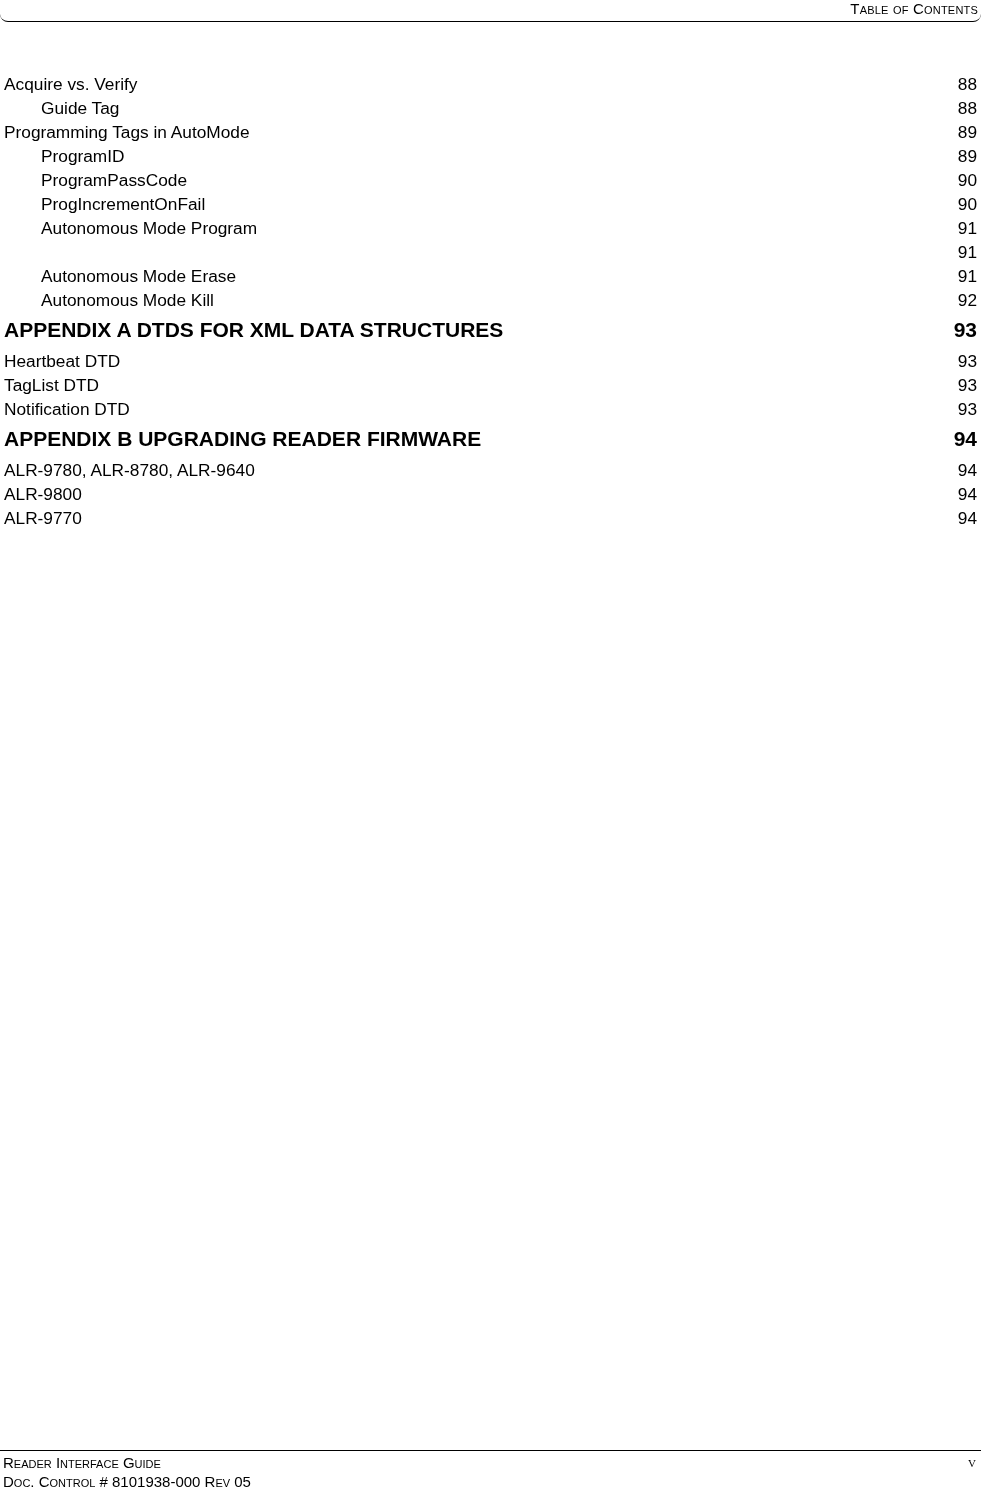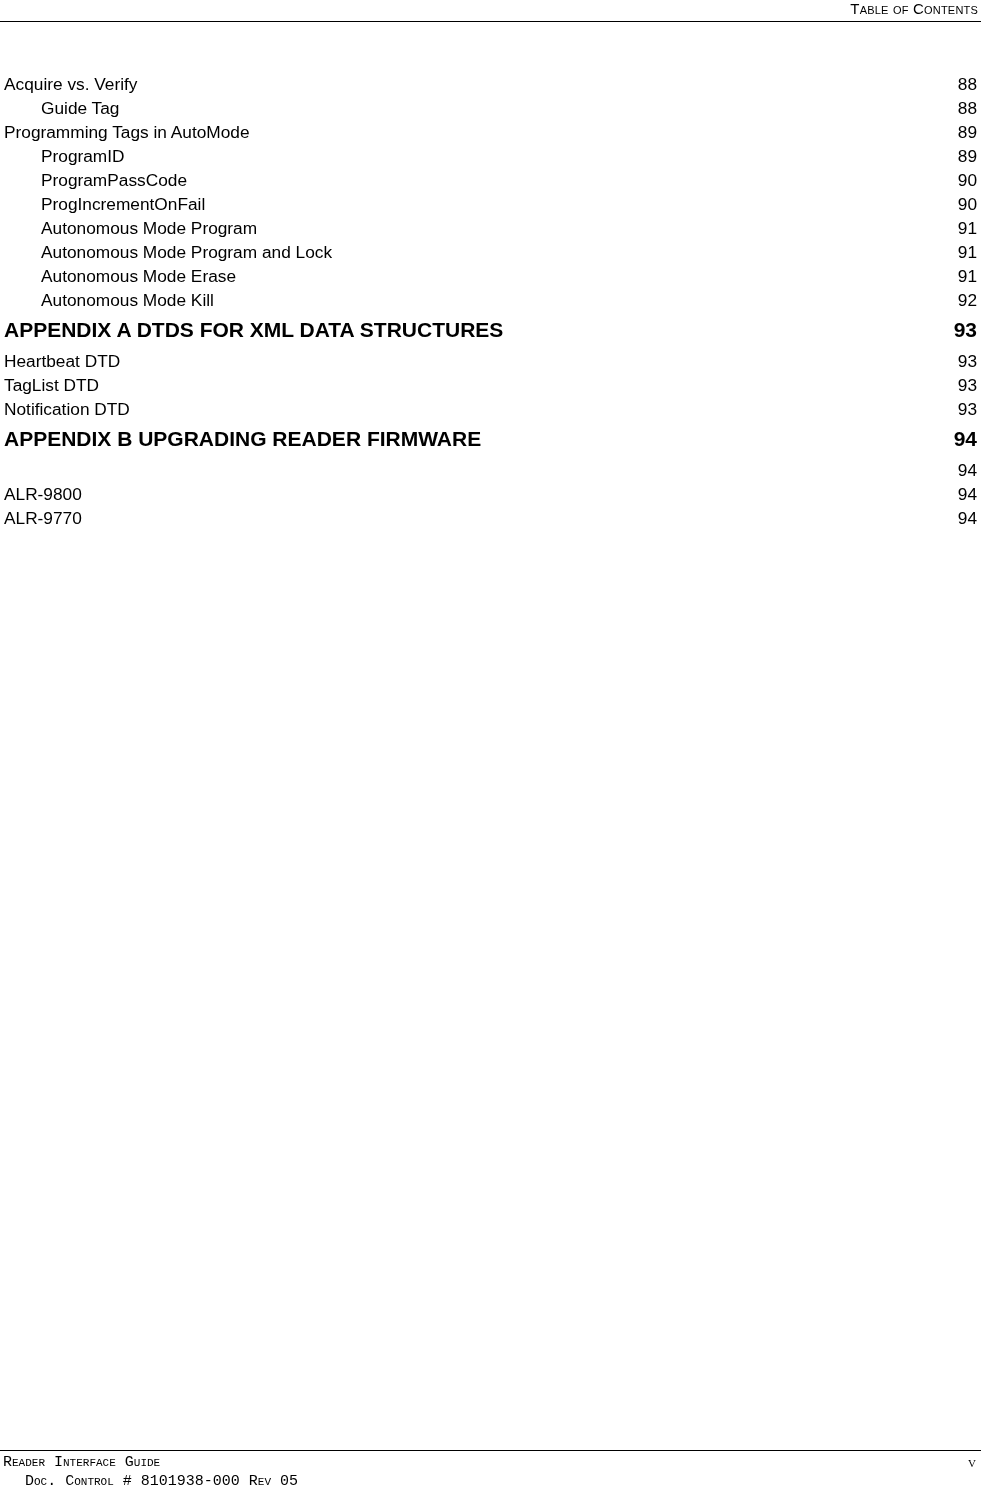--- a/index.html
+++ b/index.html
@@ -3,20 +3,21 @@
 <meta charset="utf-8">
 <style>
   html, body { margin: 0; padding: 0; background: #ffffff; }
   body {
     width: 981px; height: 1492px; position: relative; overflow: hidden;
     font-family: "Liberation Sans", sans-serif; color: #000;
   }
   .header {
     position: absolute; left: 0; top: 0; width: 981px; height: 21px;
     border-bottom: 1px solid #000;
+    border-radius: 8px;
   }
   .header-title {
     position: absolute; right: 3px; top: 0px;
     font-size: 15px; line-height: 18px; font-variant: small-caps; letter-spacing: 0.2px;
   }
   .toc {
     position: absolute; left: 4px; top: 72px; width: 973px;
   }
   .toc-row {
     display: flex; align-items: baseline; white-space: nowrap; overflow: hidden;
@@ -36,24 +37,24 @@
     letter-spacing: 0.45px; position: absolute; left: 0; top: 0;
   }
   .toc-row.appendix .toc-leader::after { letter-spacing: 0.2px; }
   .toc-page { flex: 0 0 auto; padding-left: 1px; text-align: center; }
 
   .footer {
     position: absolute; left: 0; top: 1450px; width: 981px; height: 42px;
     border-top: 1px solid #000;
   }
   .footer-line {
-    position: absolute; left: 3px; font-size: 15px; line-height: 18px; font-variant: small-caps; font-family: Liberation Mono, monospace;
+    position: absolute; left: 3px; font-size: 15px; line-height: 18px; font-variant: small-caps;
   }
   .footer-line.l1 { top: 3px; }
-  .footer-line.l2 { top: 22px; margin-left: 22px; }
+  .footer-line.l2 { top: 22px; }
   .footer-page {
     position: absolute; right: 5px; top: 2px;
     font-family: "Liberation Serif", serif; font-size: 15px; line-height: 18px;
     font-variant: small-caps;
   }
 </style>
 </head>
 <body>
 
 <div class="header">
@@ -90,21 +91,20 @@
     <span class="toc-label">ProgIncrementOnFail</span>
     <span class="toc-leader"></span>
     <span class="toc-page">90</span>
   </div>
   <div class="toc-row level2">
     <span class="toc-label">Autonomous Mode Program</span>
     <span class="toc-leader"></span>
     <span class="toc-page">91</span>
   </div>
   <div class="toc-row level2">
-    <span class="toc-label">Autonomous Mode Program and Lock</span>
     <span class="toc-leader"></span>
     <span class="toc-page">91</span>
   </div>
   <div class="toc-row level2">
     <span class="toc-label">Autonomous Mode Erase</span>
     <span class="toc-leader"></span>
     <span class="toc-page">91</span>
   </div>
   <div class="toc-row level2">
     <span class="toc-label">Autonomous Mode Kill</span>
@@ -130,20 +130,21 @@
     <span class="toc-label">Notification DTD</span>
     <span class="toc-leader"></span>
     <span class="toc-page">93</span>
   </div>
   <div class="toc-row appendix">
     <span class="toc-label">APPENDIX B UPGRADING READER FIRMWARE</span>
     <span class="toc-leader"></span>
     <span class="toc-page">94</span>
   </div>
   <div class="toc-row level1">
+    <span class="toc-label">ALR-9780, ALR-8780, ALR-9640</span>
     <span class="toc-leader"></span>
     <span class="toc-page">94</span>
   </div>
   <div class="toc-row level1">
     <span class="toc-label">ALR-9800</span>
     <span class="toc-leader"></span>
     <span class="toc-page">94</span>
   </div>
   <div class="toc-row level1">
     <span class="toc-label">ALR-9770</span>

